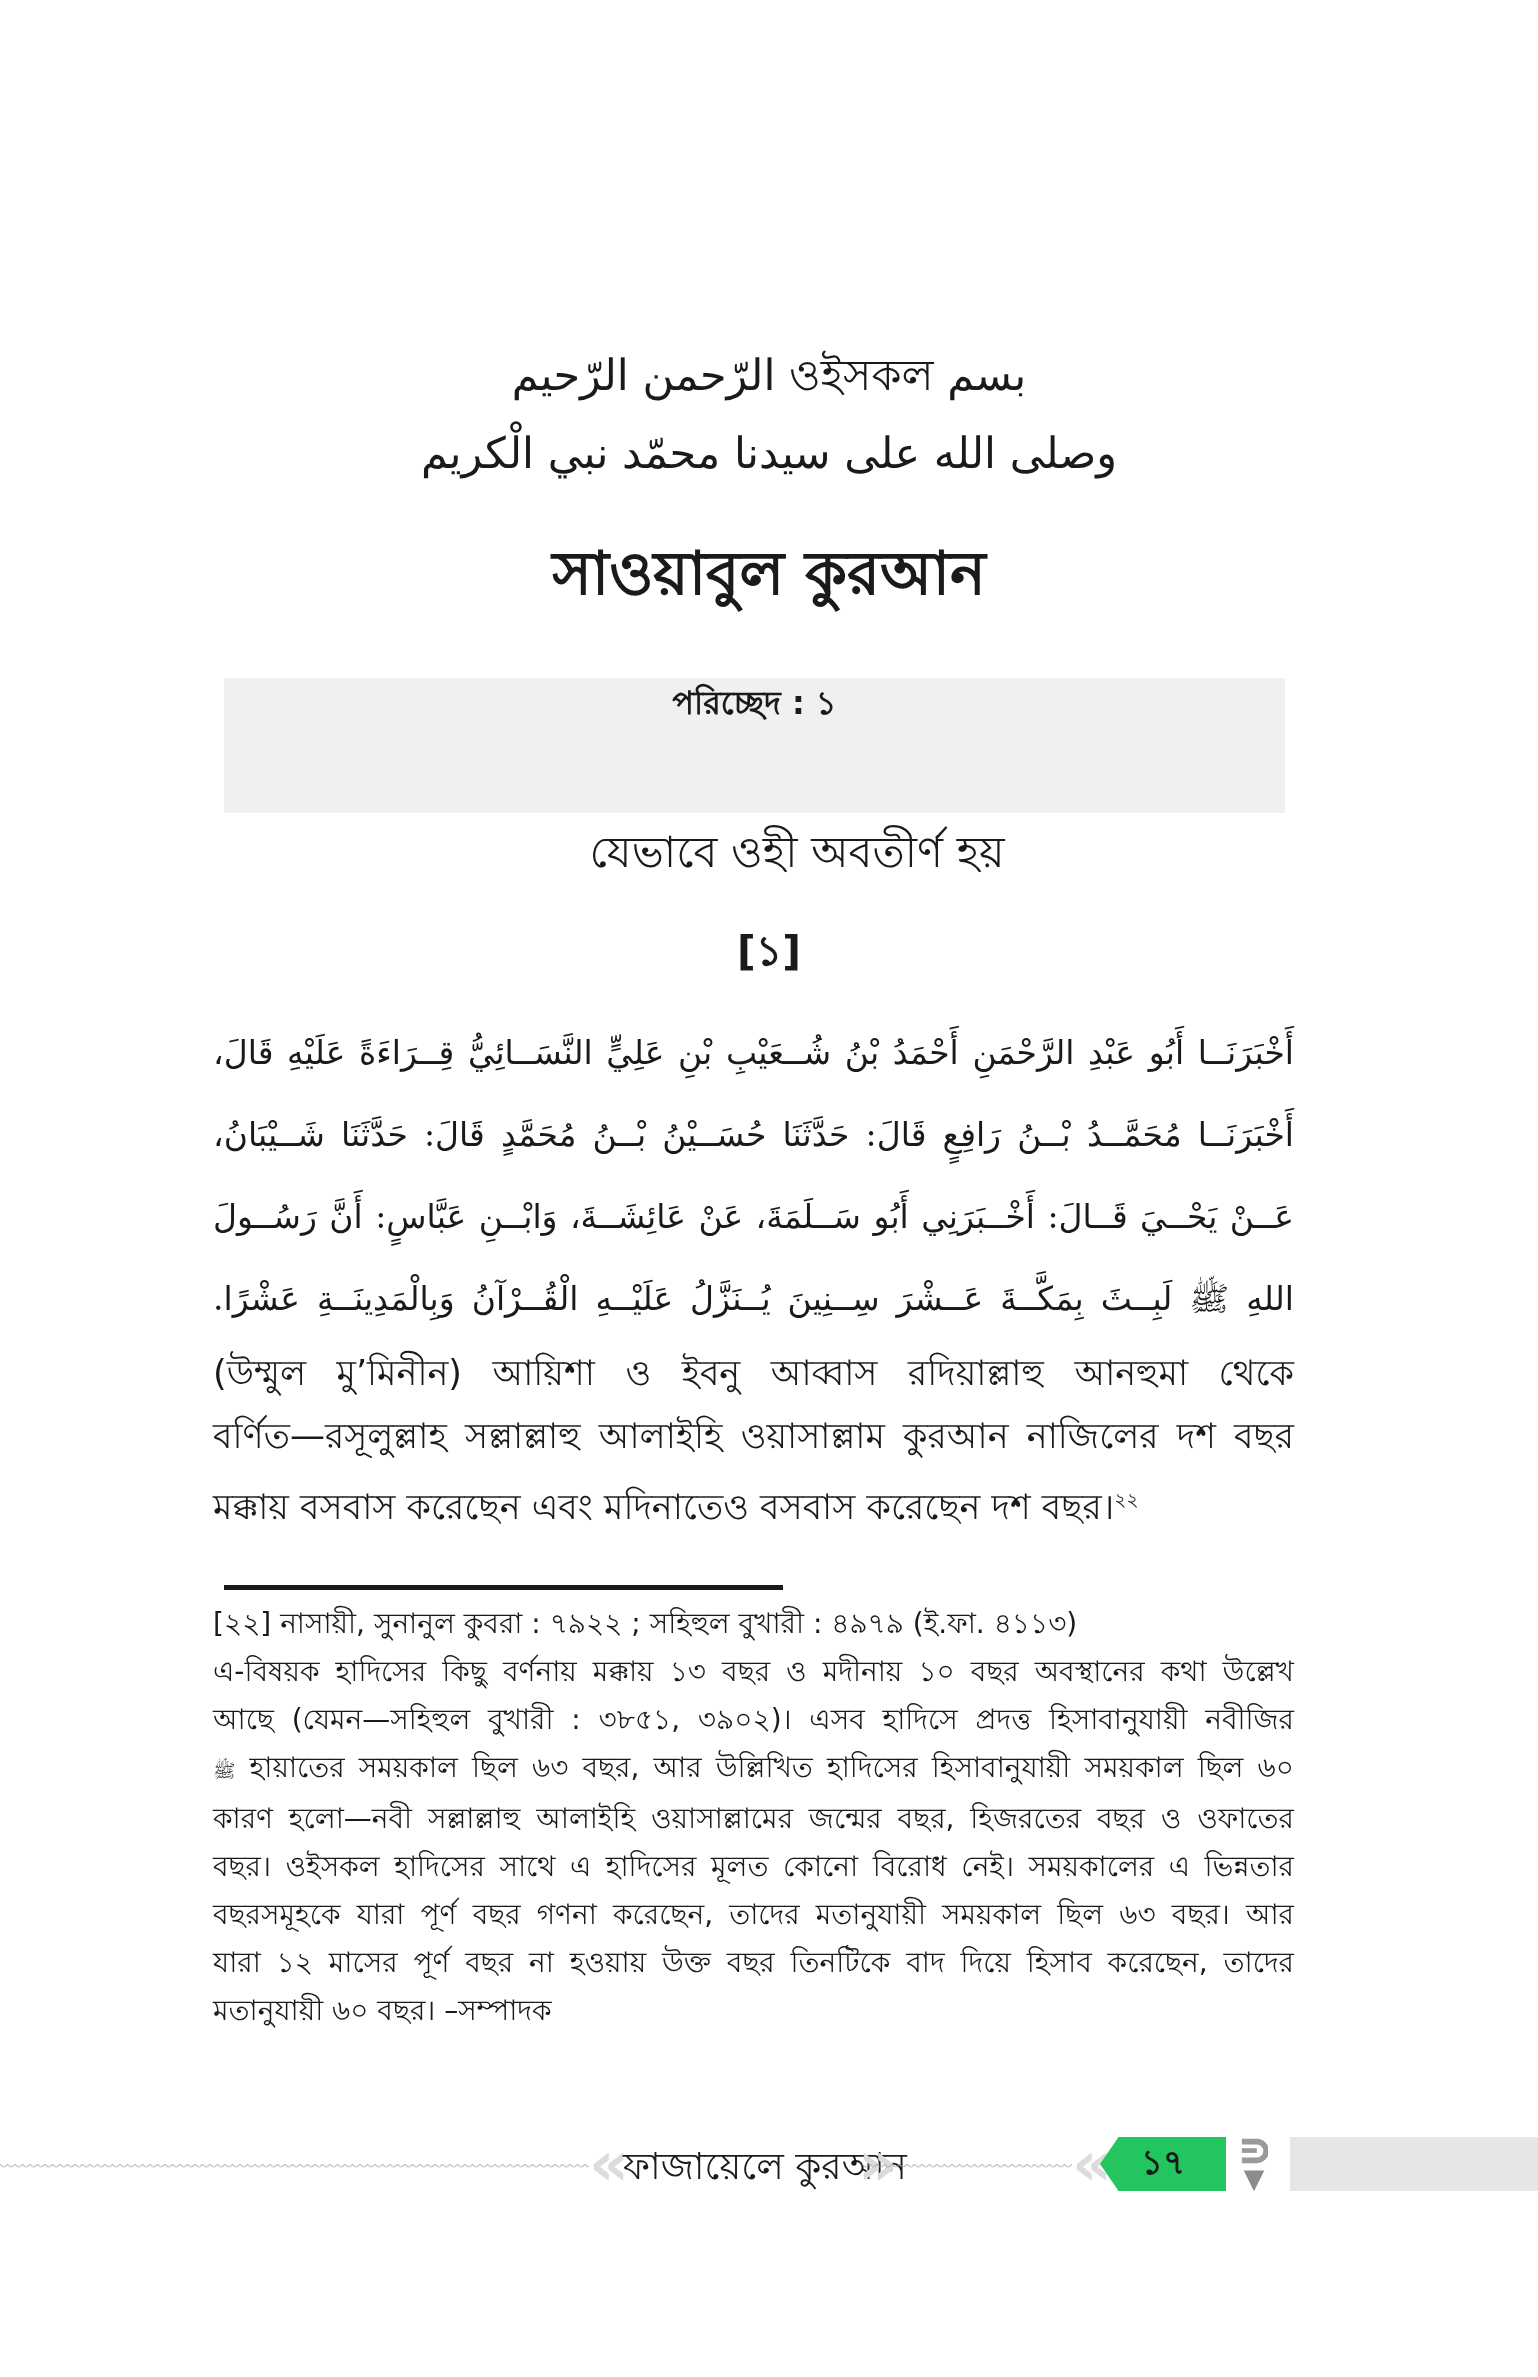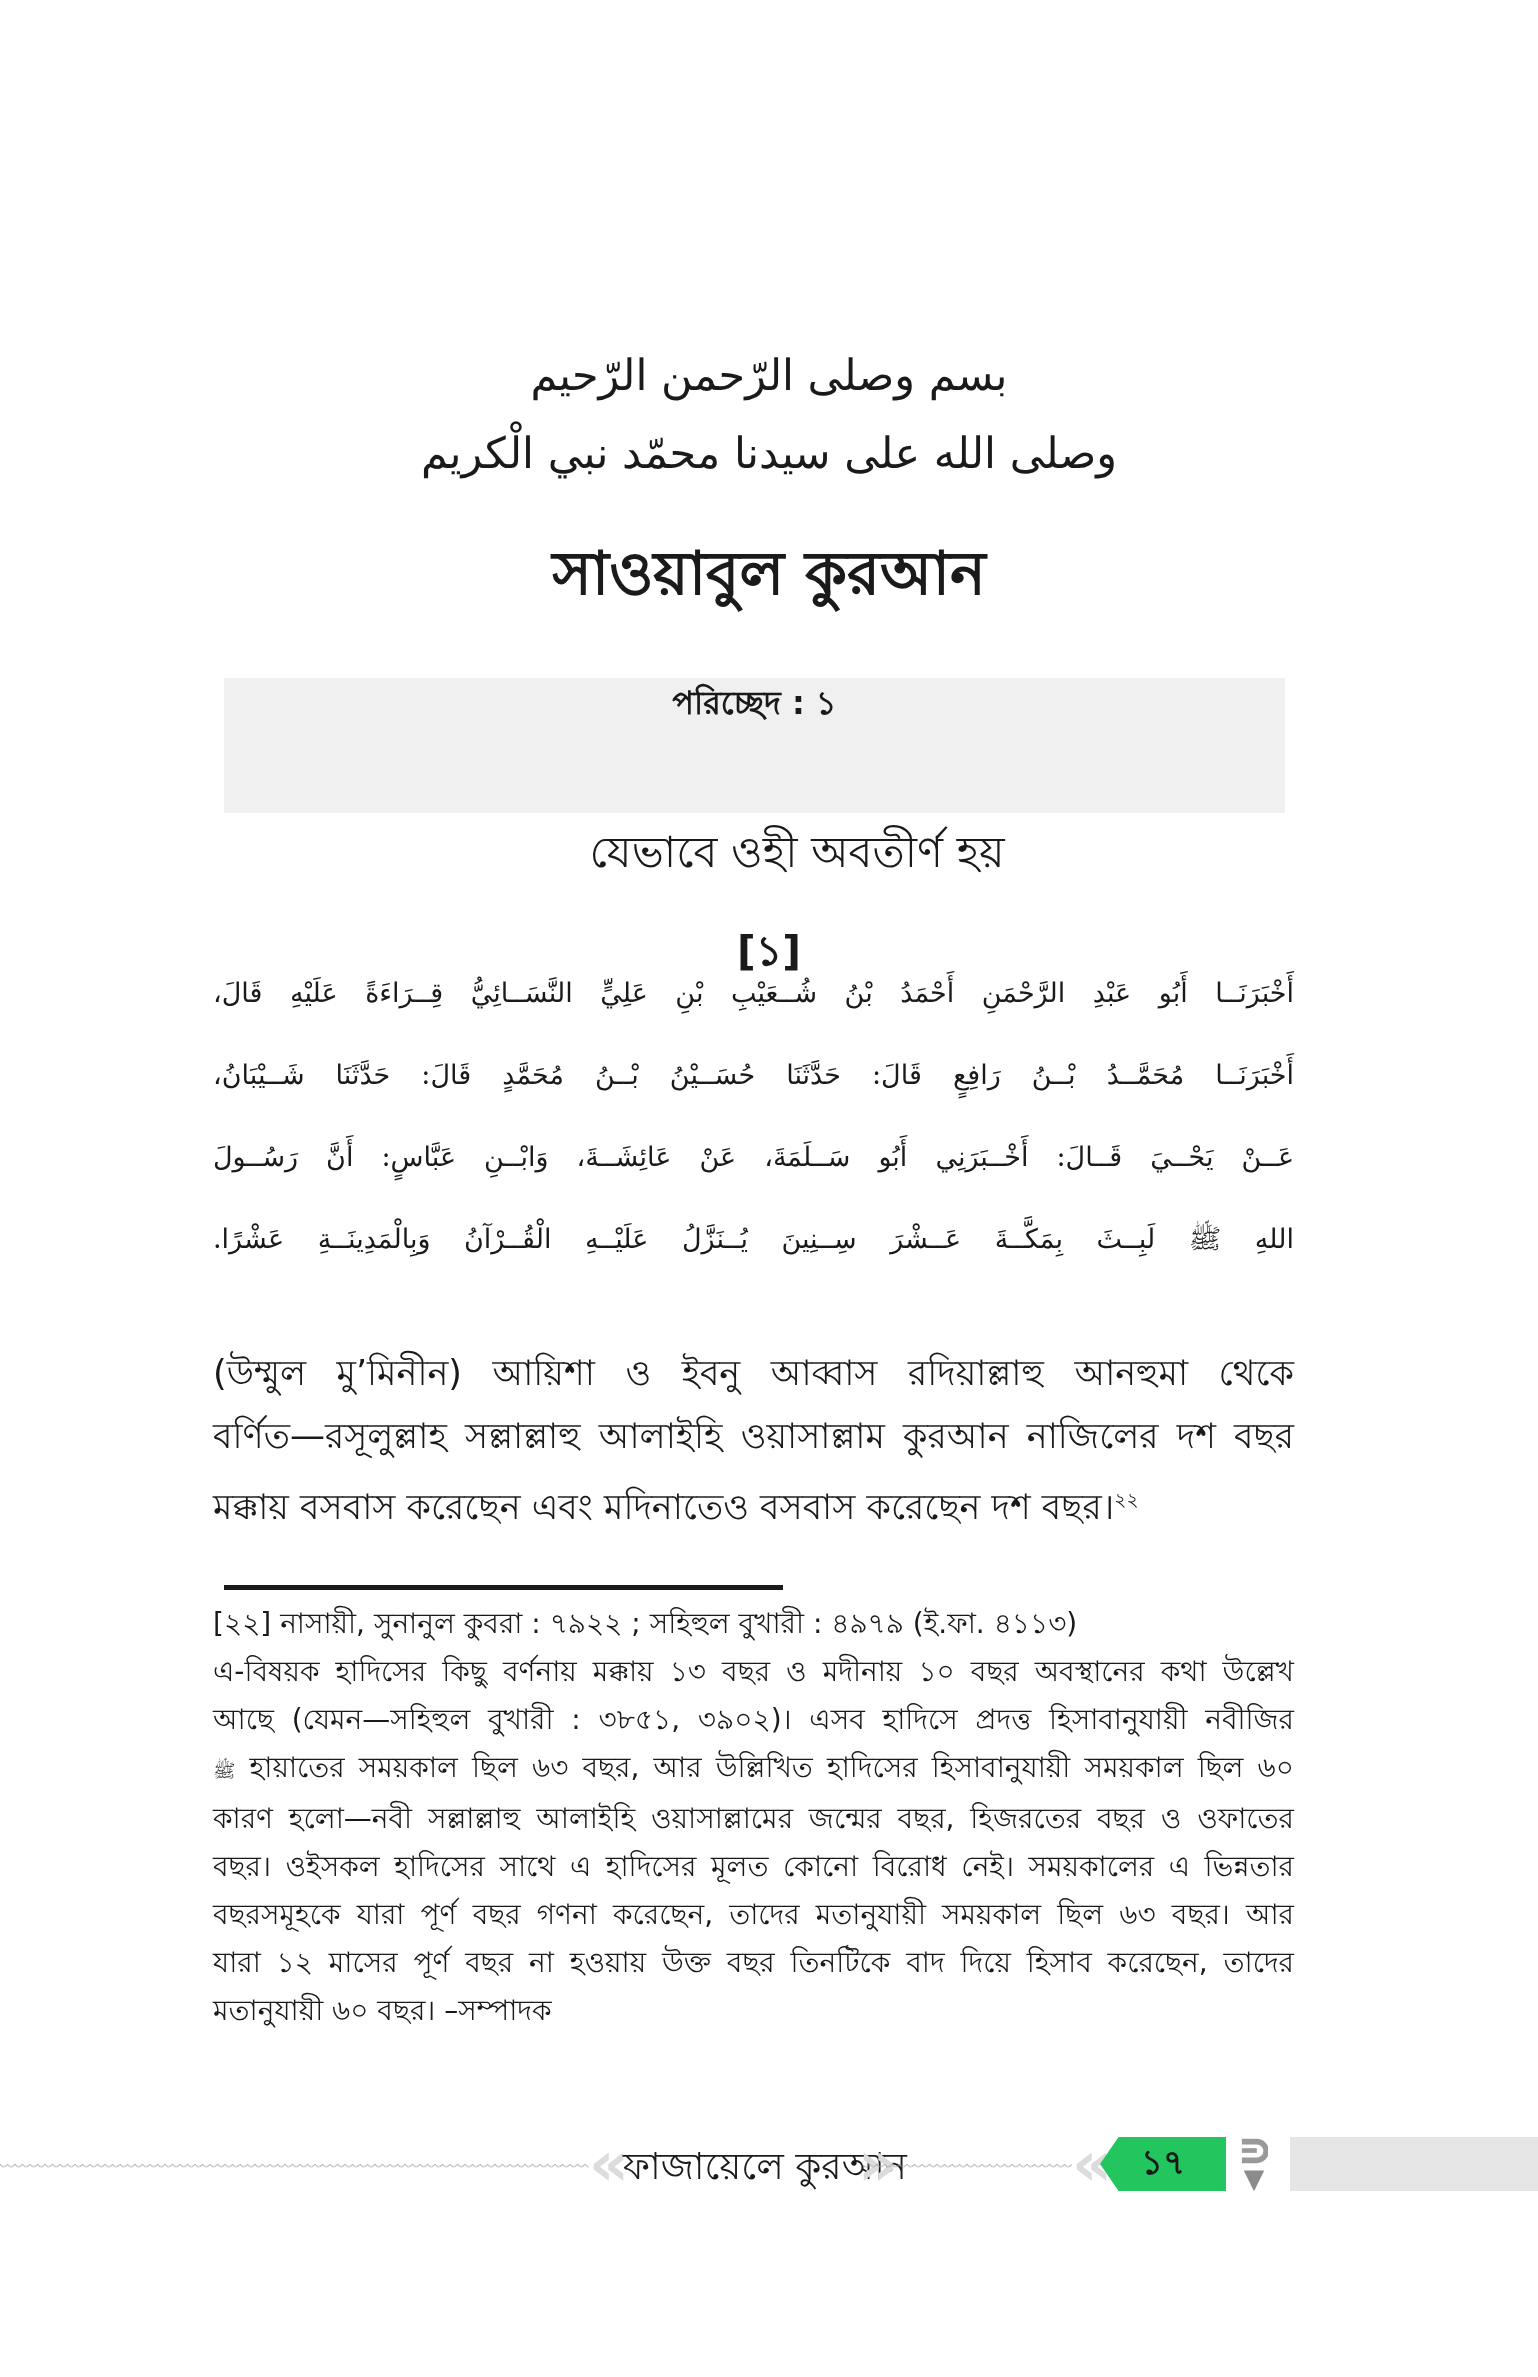--- a/index.html
+++ b/index.html
@@ -24,22 +24,22 @@
     }
     .subheading {
       left: 0; width: 1538px; text-align: center; top: 820px;
       font-size: 43px; line-height: 65px; margin-left: 28px;
     }
     .hadith-num {
       left: 0; width: 1538px; text-align: center; top: 923px;
       font-size: 41px; font-weight: bold; line-height: 56px;
     }
     .arabic-text {
-      left: 213px; width: 1081px; top: 952px;
-      font-size: 27px; line-height: 82px;
+      left: 213px; width: 1081px; top: 1012px;
+      font-size: 33px; line-height: 82px;
     }
     .arabic-text div { text-align-last: justify; text-align: justify; white-space: nowrap; }
     .translation {
       left: 213px; width: 1081px; top: 1342px;
       font-size: 35px; line-height: 63px; text-align: justify;
     }
     .translation .line { display: block; text-align: justify; text-align-last: justify; white-space: nowrap; }
     .translation .line.last { text-align-last: left; }
     sup { font-size: 18.6px; vertical-align: super; }
     .divider { left: 224px; top: 1585px; width: 559px; height: 4.7px; background: #1a1a1a; }
@@ -67,21 +67,21 @@
       display: flex; align-items: center; justify-content: center;
       font-size: 34px; font-weight: bold;
     }
     .page-icon { position: absolute; left: 1240px; top: 12px; width: 28px; height: 56px; }
     .gray-bar { position: absolute; left: 1290px; top: 12px; width: 248px; height: 54px; background: #e6e6e6; }
   </style>
 </head>
 <body>
 
 <div class="abs bismillah arabic">
-  <div>بسم وصلى الرّحمن الرّحيم</div>
+  <div>بسم ওইসকল الرّحمن الرّحيم</div>
   <div>وصلى الله على سيدنا محمّد نبي الْكريم</div>
 </div>
 
 <div class="abs title">সাওয়াবুল কুরআন</div>
 
 <div class="abs chapter-box">
   <span>পরিচ্ছেদ : ১</span>
 </div>
 
 <div class="abs subheading">যেভাবে ওহী অবতীর্ণ হয়</div>

